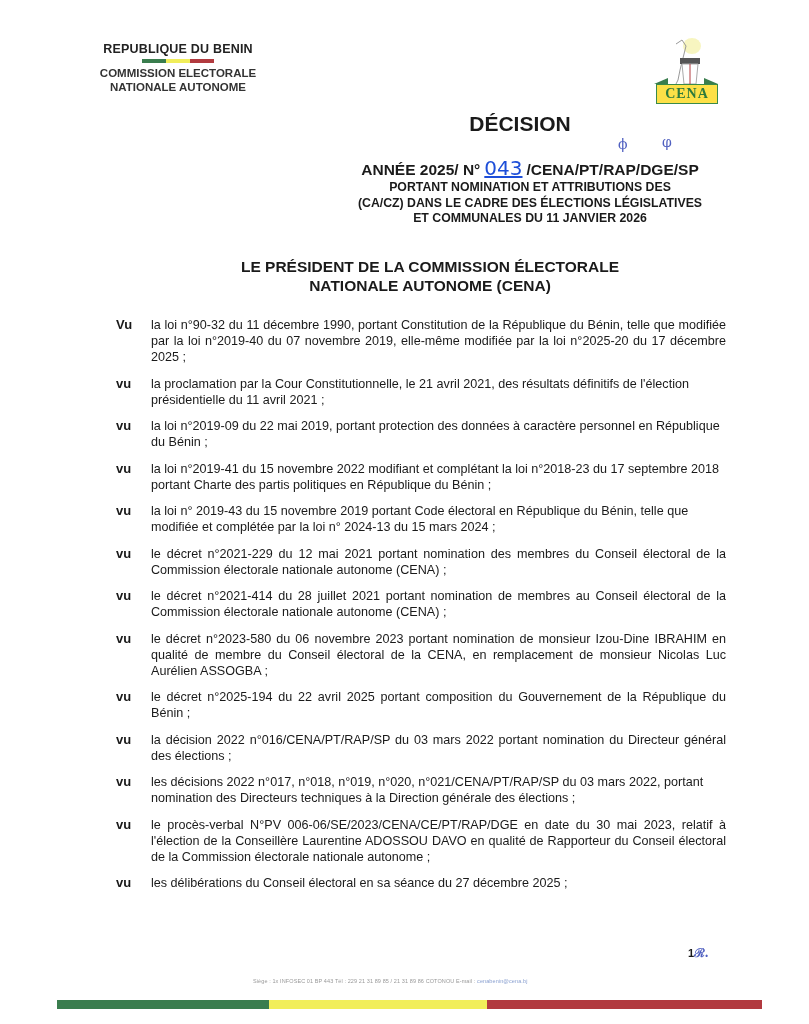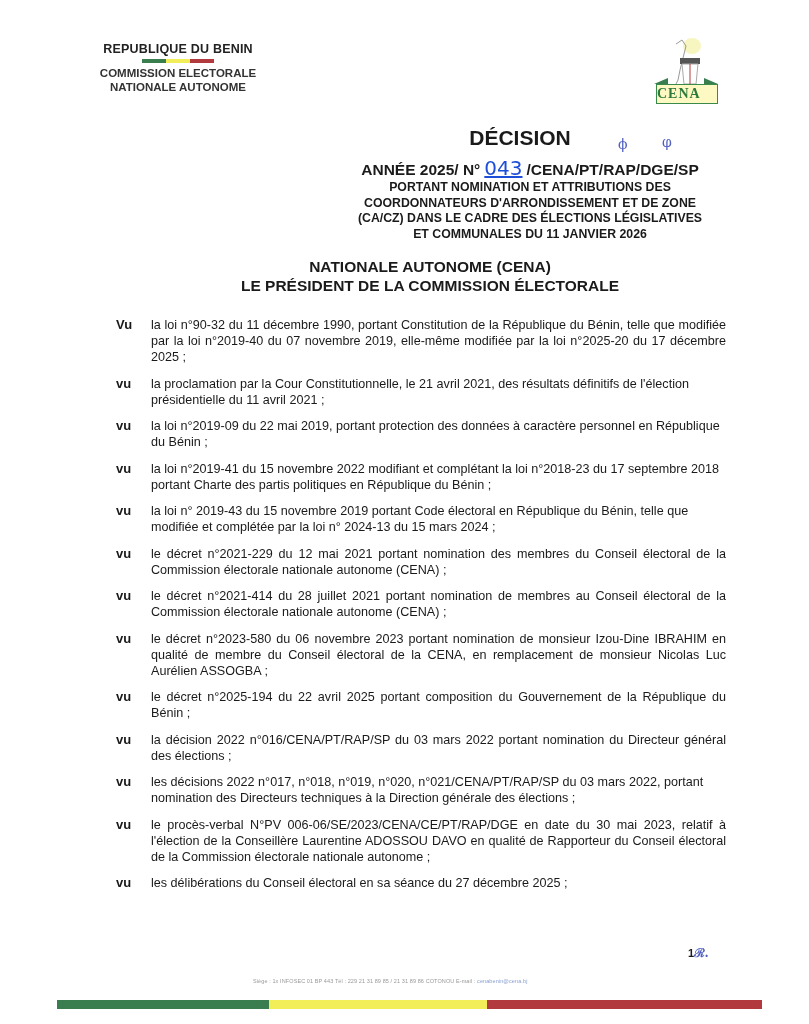--- a/index.html
+++ b/index.html
@@ -3,23 +3,23 @@
 <meta charset="utf-8">
 <style>
   html, body { margin:0; padding:0; background:#ffffff; }
   body { width:809px; height:1024px; position:relative; overflow:hidden; color:#1a1a1a; font-family:"Liberation Sans", sans-serif; }
   .hdr-left { position:absolute; left:78px; top:42px; width:200px; text-align:center; }
   .hdr-left .rep { font-weight:bold; font-size:12.5px; letter-spacing:0.2px; color:#222; }
   .flagbar { display:flex; width:72px; height:4px; margin:3px auto 3px auto; }
   .flagbar span { flex:1; }
   .hdr-left .org { font-weight:bold; font-size:11.5px; color:#333; line-height:14px; }
   .logo { position:absolute; left:652px; top:36px; width:68px; height:70px; }
-  .logo .cena { position:absolute; left:4px; top:48px; width:60px; height:18px; border:1.5px solid #3a8a4a; font-family:"Liberation Serif", serif; font-weight:bold; font-size:14px; color:#2d7a3c; text-align:left; line-height:18px; letter-spacing:1px; background:#fef9c3; }
+  .logo .cena { position:absolute; left:4px; top:48px; width:60px; height:18px; border:1.5px solid #3a8a4a; font-family:"Liberation Serif", serif; font-weight:bold; font-size:14px; color:#2d7a3c; text-align:center; line-height:18px; letter-spacing:1px; background:#fde047; }
   .title { position:absolute; left:0; width:809px; text-align:center; }
-  .t-decision { top:126px; left:310px; width:420px; font-weight:bold; font-size:21px; }
+  .t-decision { top:112px; left:310px; width:420px; font-weight:bold; font-size:21px; }
   .t-number { top:156px; left:330px; width:400px; font-weight:bold; font-size:15.5px; white-space:nowrap; }
   .t-number .num { color:#1d4ed8; font-family:"DejaVu Sans", sans-serif; font-weight:normal; text-decoration:underline; font-size:20px; padding:0 4px; }
   .annot { position:absolute; color:#5060c0; font-size:14px; font-family:"DejaVu Serif", serif; }
   .t-sub { top:180px; left:320px; width:420px; font-weight:bold; font-size:12.3px; line-height:15.5px; }
   .t-pres { top:257px; left:220px; width:420px; font-weight:bold; font-size:15.5px; line-height:19px; }
   .considerants { position:absolute; left:116px; top:317px; width:610px; }
   .vu { display:flex; margin-bottom:10.5px; font-size:12.6px; line-height:16px; }
   .vu .lbl { width:35px; flex:none; font-weight:bold; font-size:13px; }
   .vu .txt { flex:1; text-align:left; }
   .pagenum { position:absolute; left:688px; top:944px; font-size:11px; font-weight:bold; }
@@ -59,28 +59,27 @@
 <div class="title t-decision">DÉCISION</div>
 
 <div class="title t-number">
   <span>ANNÉE 2025/ N°</span><span class="num">043</span><span>/CENA/PT/RAP/DGE/SP</span>
 </div>
 <div class="annot" style="left:618px;top:136px;">ϕ</div>
 <div class="annot" style="left:662px;top:134px;">φ</div>
 
 <div class="title t-sub">
   <div>PORTANT NOMINATION ET ATTRIBUTIONS DES</div>
-  <div>COORDONNATEURS D'ARRONDISSEMENT ET DE ZONE</div>
   <div>(CA/CZ) DANS LE CADRE DES ÉLECTIONS LÉGISLATIVES</div>
   <div>ET COMMUNALES DU 11 JANVIER 2026</div>
 </div>
 
 <div class="title t-pres">
+  <div>LE PRÉSIDENT DE LA COMMISSION ÉLECTORALE</div>
   <div>NATIONALE AUTONOME (CENA)</div>
-  <div>LE PRÉSIDENT DE LA COMMISSION ÉLECTORALE</div>
 </div>
 
 <div class="considerants">
   <div class="vu">
       <span class="lbl">Vu</span>
       <span class="txt" style="text-align:justify">la loi n°90-32 du 11 décembre 1990, portant Constitution de la République du Bénin, telle que modifiée par la loi n°2019-40 du 07 novembre 2019, elle-même modifiée par la loi n°2025-20 du 17 décembre 2025 ;</span>
     </div>
   <div class="vu">
       <span class="lbl">vu</span>
       <span class="txt">la proclamation par la Cour Constitutionnelle, le 21 avril 2021, des résultats définitifs de l'élection présidentielle du 11 avril 2021 ;</span>

